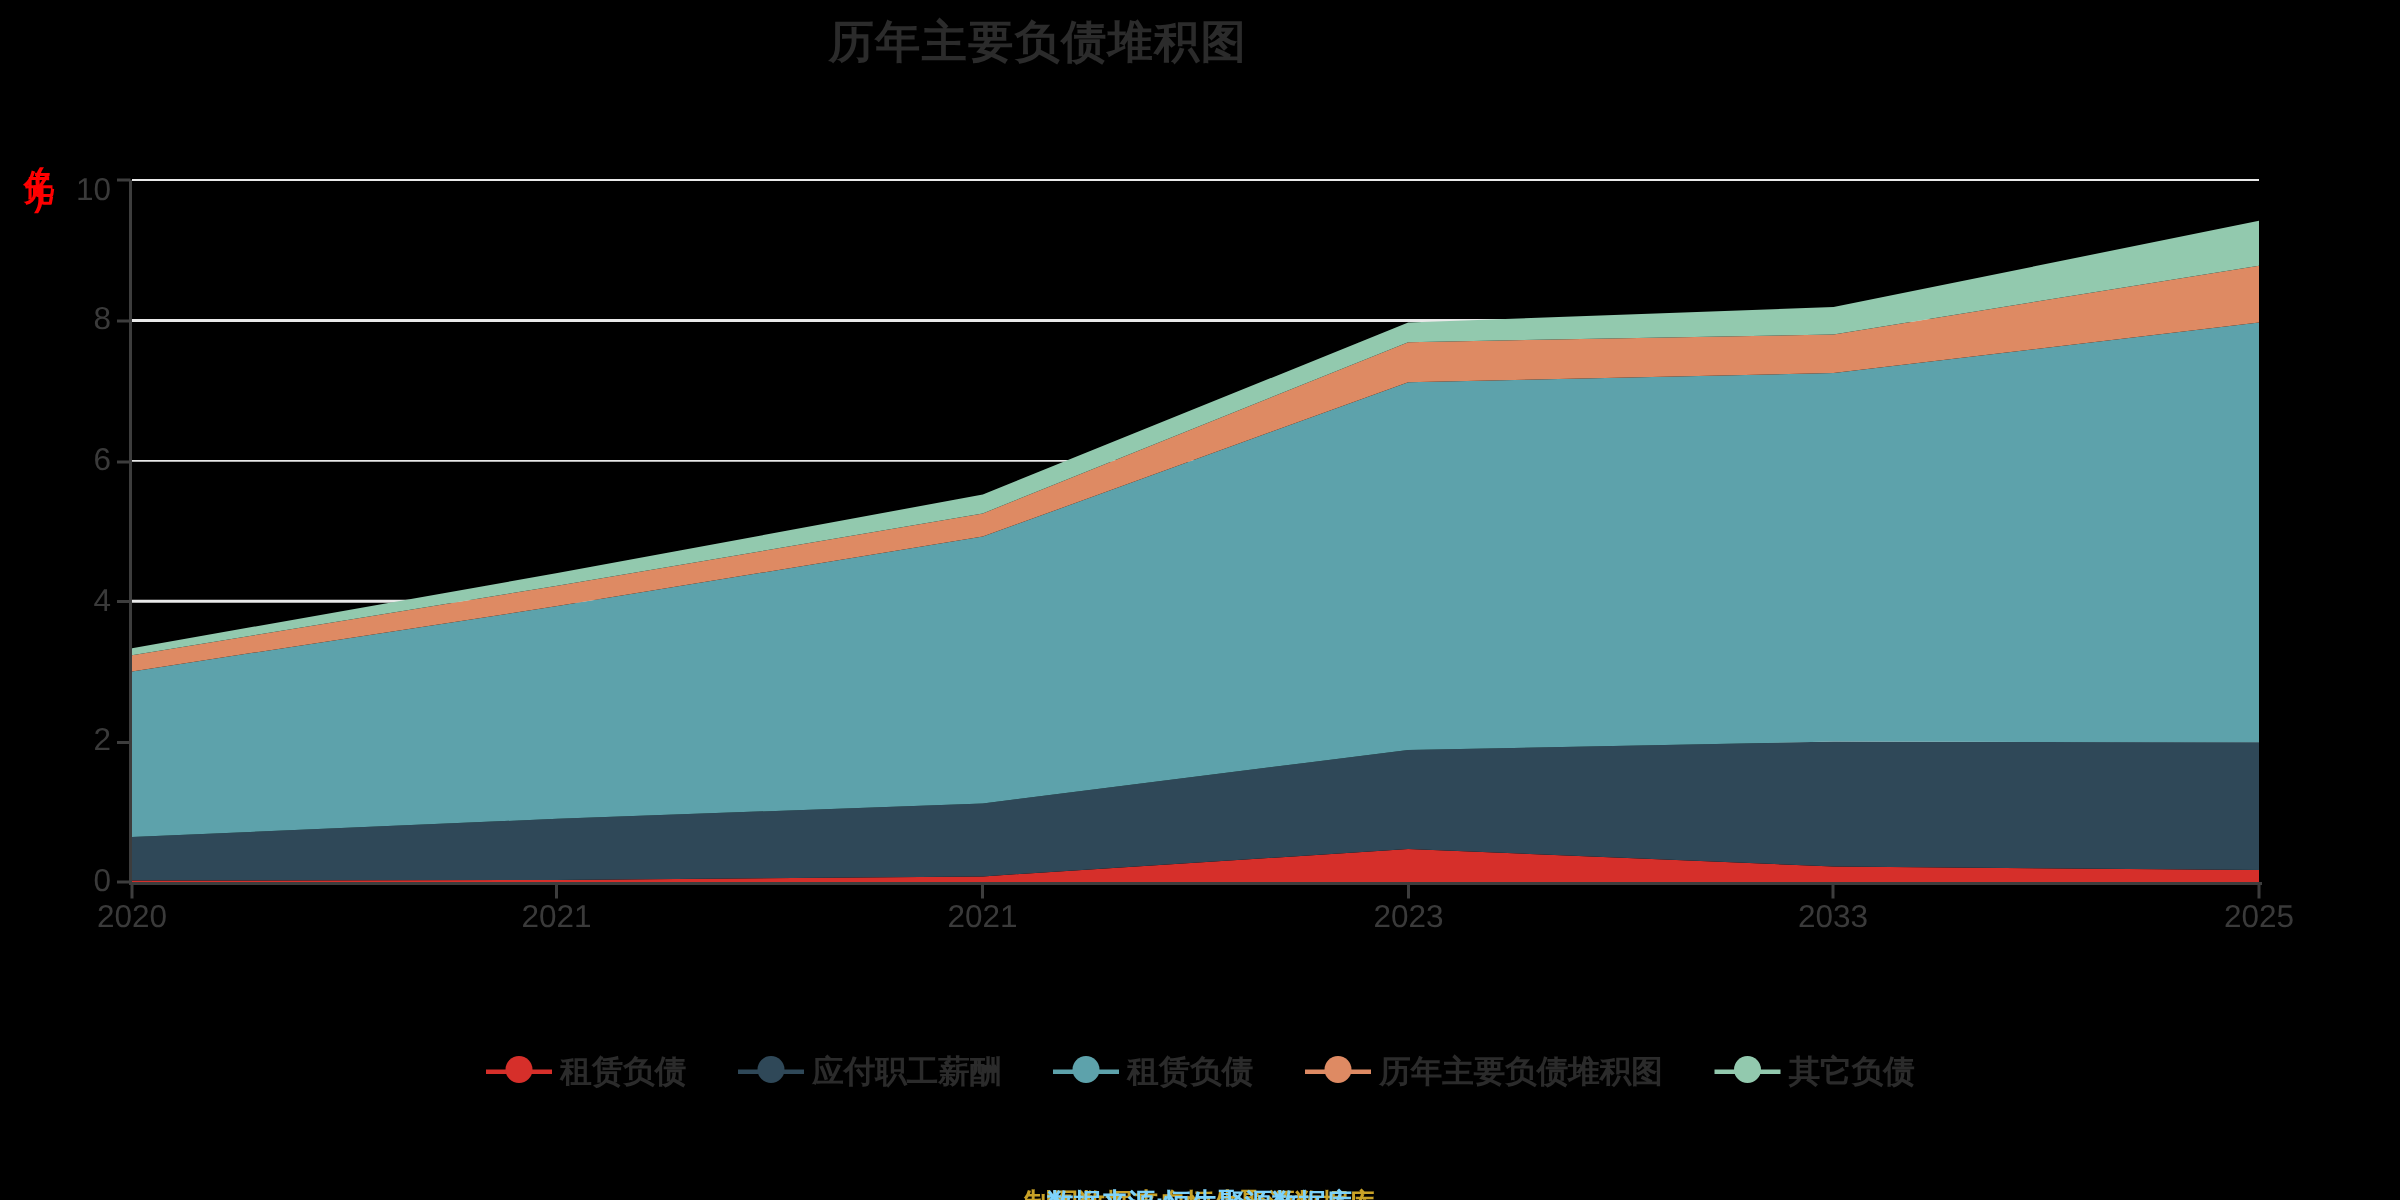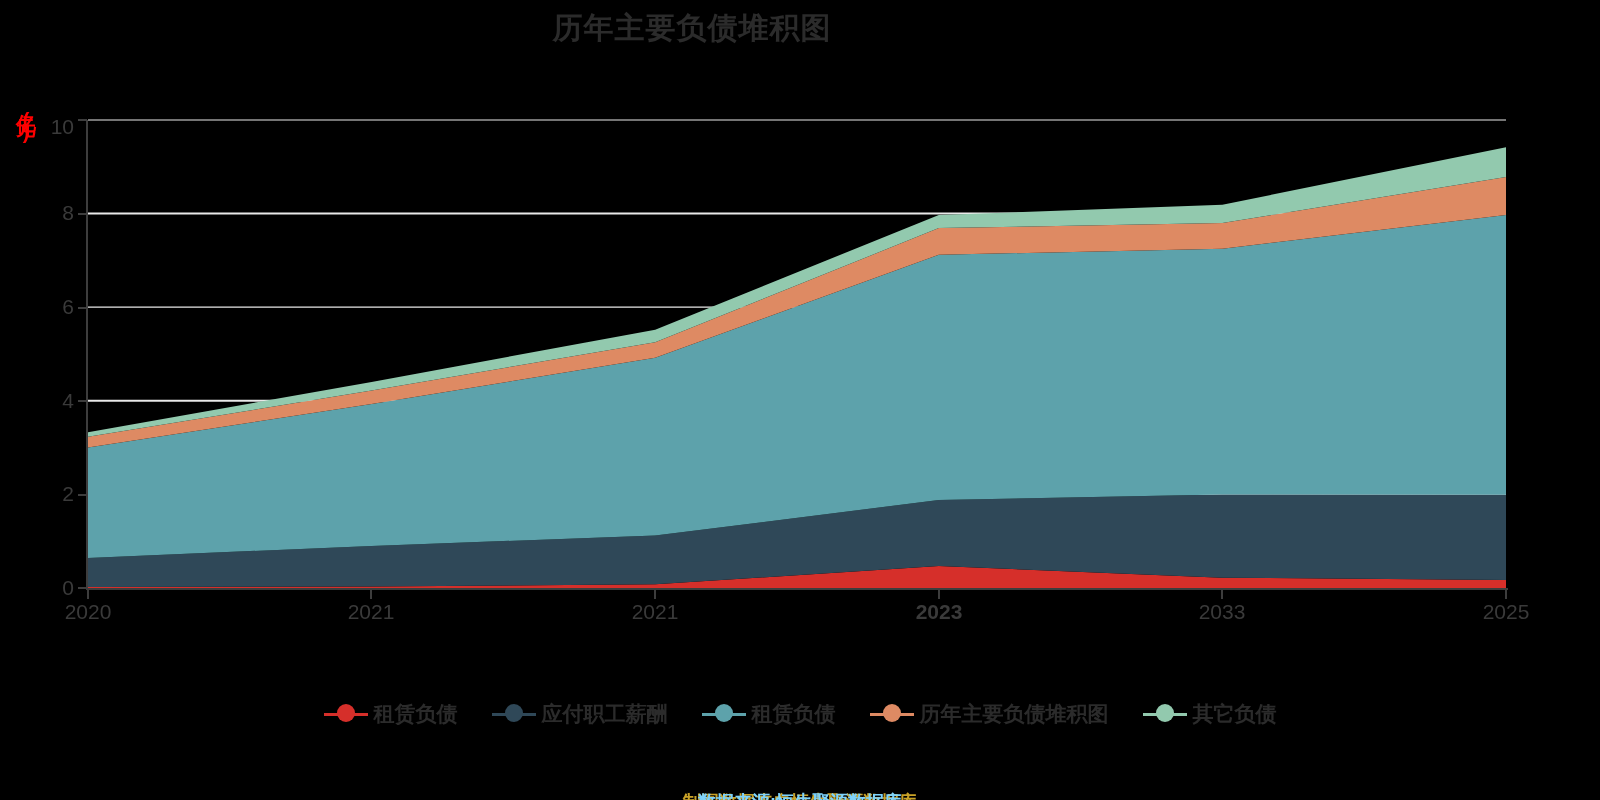--- a/index.html
+++ b/index.html
@@ -94,21 +94,21 @@
   <div class="xtickmark" style="left:87px;top:590px;"></div>
   <div class="xtickmark" style="left:370px;top:590px;"></div>
   <div class="xtickmark" style="left:654px;top:590px;"></div>
   <div class="xtickmark" style="left:938px;top:590px;"></div>
   <div class="xtickmark" style="left:1221px;top:590px;"></div>
   <div class="xtickmark" style="left:1505px;top:590px;"></div>
 
   <div class="x-tick-label" style="left:28px;">2020</div>
   <div class="x-tick-label" style="left:311px;">2021</div>
   <div class="x-tick-label" style="left:595px;">2021</div>
-  <div class="x-tick-label" style="left:879px;font-weight:bold;">2023</div>
+  <div class="x-tick-label" style="left:879px;">2023</div>
   <div class="x-tick-label" style="left:1162px;">2033</div>
   <div class="x-tick-label" style="left:1446px;">2025</div>
 
   <div id="plot">
     <svg id="plot-svg" viewBox="0 0 1418 468" preserveAspectRatio="none">
       <g id="gridlines">
           <line x1="0" x2="1418" y1="468" y2="468" stroke="rgba(0,0,0,0)" stroke-width="2"></line>
           <line x1="0" x2="1418" y1="374.4" y2="374.4" stroke="#e9e9e9" stroke-width="1.2"></line>
           <line x1="0" x2="1418" y1="280.79999999999995" y2="280.79999999999995" stroke="#e9e9e9" stroke-width="2"></line>
           <line x1="0" x2="1418" y1="187.2" y2="187.2" stroke="#e9e9e9" stroke-width="1.2"></line>

